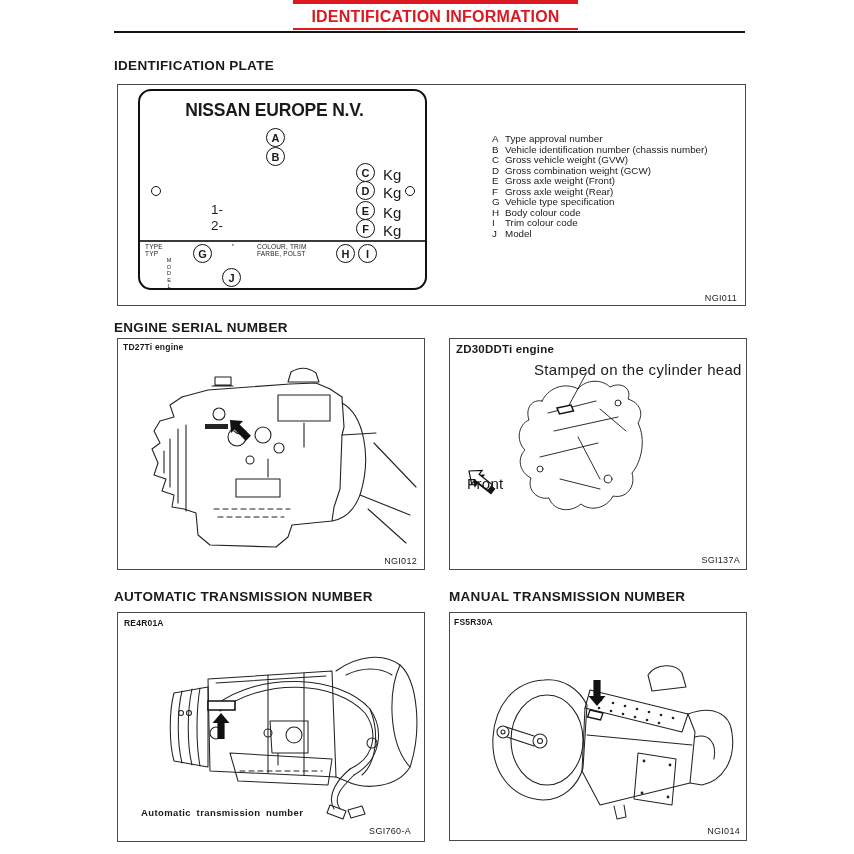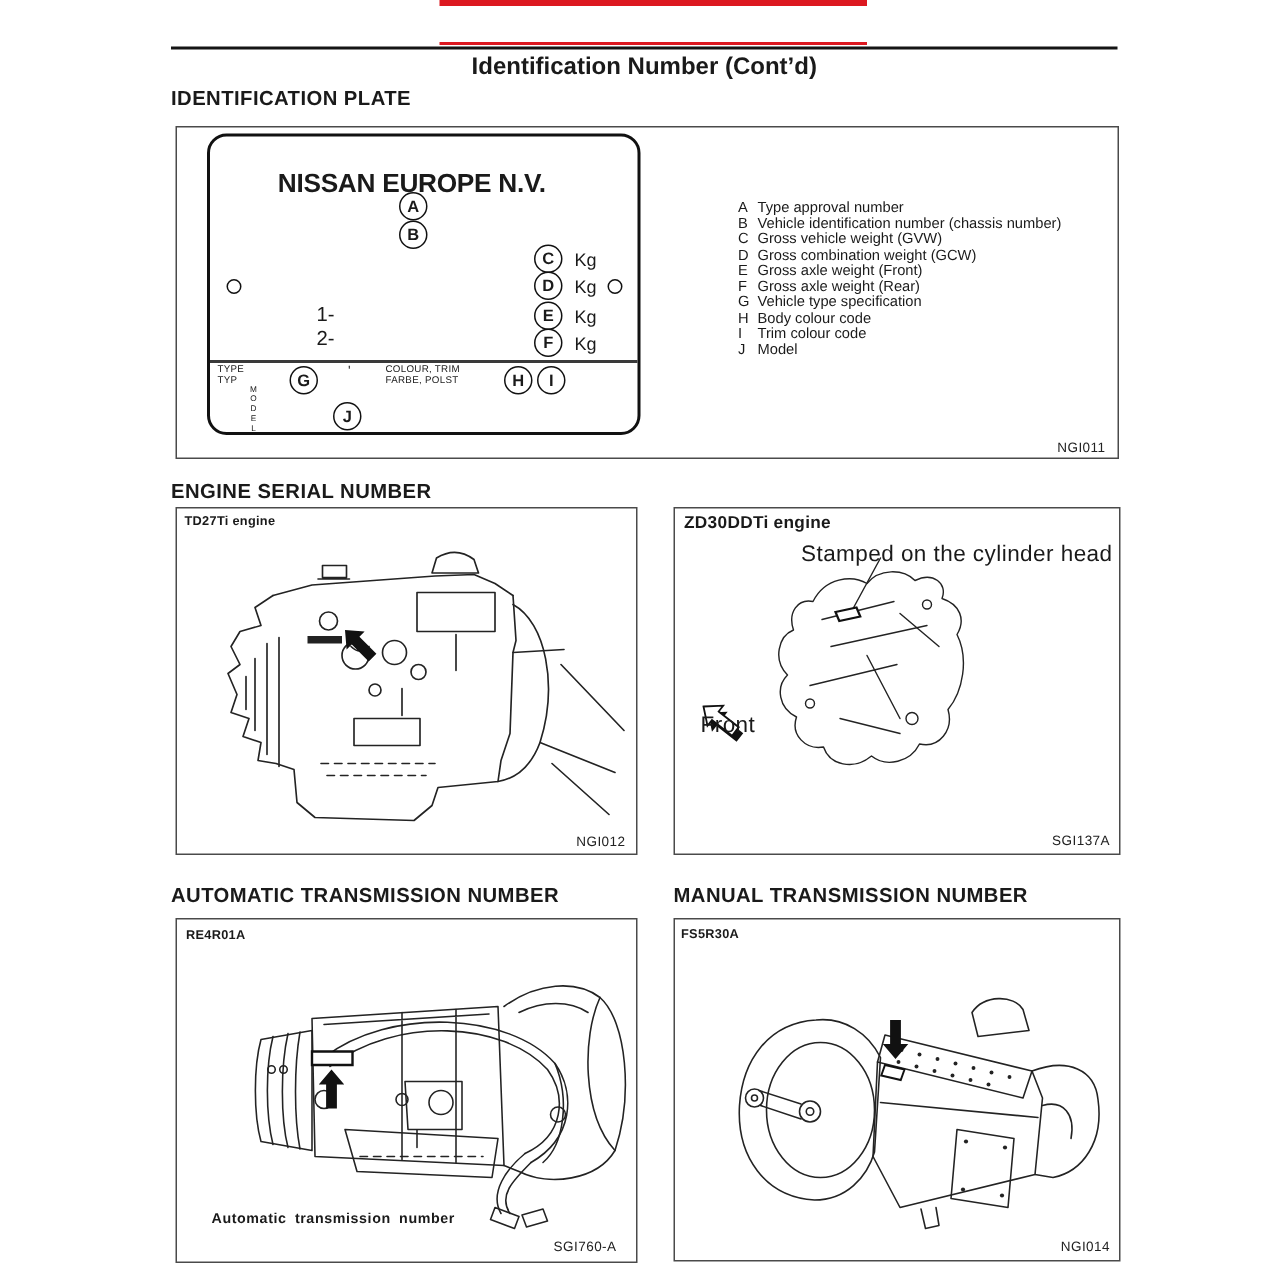--- a/index.html
+++ b/index.html
@@ -18,27 +18,27 @@
   .sec-heading{font-size:13.5px;font-weight:bold;letter-spacing:.3px;white-space:nowrap;}
 
   .fig-box{position:absolute;border:1.2px solid #4a4a4a;background:#fff;}
   .figcode{position:absolute;font-size:9px;letter-spacing:.3px;color:#222;}
   .model-label{position:absolute;font-size:8.5px;font-weight:bold;letter-spacing:.2px;}
 
   
   .plate{position:absolute;left:20px;top:4px;width:285px;height:197px;border:2.2px solid #111;
          border-radius:13px;background:#fff;}
   .plate-title{position:absolute;left:0;right:16px;top:9px;text-align:center;
-               font-size:17.5px;font-weight:bold;letter-spacing:-.2px;white-space:nowrap;margin-top:12px;}
+               font-size:17.5px;font-weight:bold;letter-spacing:-.2px;white-space:nowrap;}
   .co{position:absolute;width:19px;height:19px;border:1.5px solid #111;border-radius:50%;
       background:#fff;display:flex;align-items:center;justify-content:center;
       font-size:11px;font-weight:bold;box-sizing:border-box;}
   .hole{position:absolute;width:10px;height:10px;border:1.4px solid #111;border-radius:50%;
         box-sizing:border-box;background:#fff;}
-  .kg{position:absolute;left:243px;font-size:12px;}
+  .kg{position:absolute;left:243px;font-size:15px;}
   .numdash{position:absolute;left:71px;font-size:13.5px;}
   .plate-divider{position:absolute;left:0;right:0;top:149px;height:1.5px;background:#3a3a3a;}
   .tiny{position:absolute;font-size:6.5px;line-height:7.2px;letter-spacing:.2px;}
   .vert{position:absolute;writing-mode:vertical-rl;text-orientation:upright;
         font-size:5.5px;letter-spacing:.5px;line-height:6px;}
   .tick{position:absolute;font-size:9px;}
 
   .legend{position:absolute;left:374px;top:49px;font-size:9.8px;line-height:10.5px;}
   .legend-row{white-space:nowrap;}
   .legend-key{display:inline-block;width:13px;}
@@ -47,23 +47,23 @@
   .note-label{position:absolute;font-size:15px;letter-spacing:.3px;white-space:nowrap;}
   .caption-bold{position:absolute;font-size:9.5px;font-weight:bold;letter-spacing:.4px;
                 word-spacing:2.5px;white-space:nowrap;}
 </style>
 </head>
 <body>
 
 <div class="page">
 
   <div class="abs red-topbar"></div>
+  <div class="abs red-title">IDENTIFICATION INFORMATION</div>
   <div class="abs red-underline"></div>
   <div class="abs black-rule"></div>
-  <div class="abs subtitle">Identification Number (Cont’d)</div>
 
   <div class="abs sec-heading" style="left:114px;top:58px;">IDENTIFICATION PLATE</div>
 
   <div class="fig-box" style="left:117px;top:84px;width:627px;height:220px;">
 
     <div class="plate">
       <div class="plate-title">NISSAN EUROPE N.V.</div>
 
       <div class="co" style="left:126px;top:37px;">A</div>
       <div class="co" style="left:126px;top:56px;">B</div>

